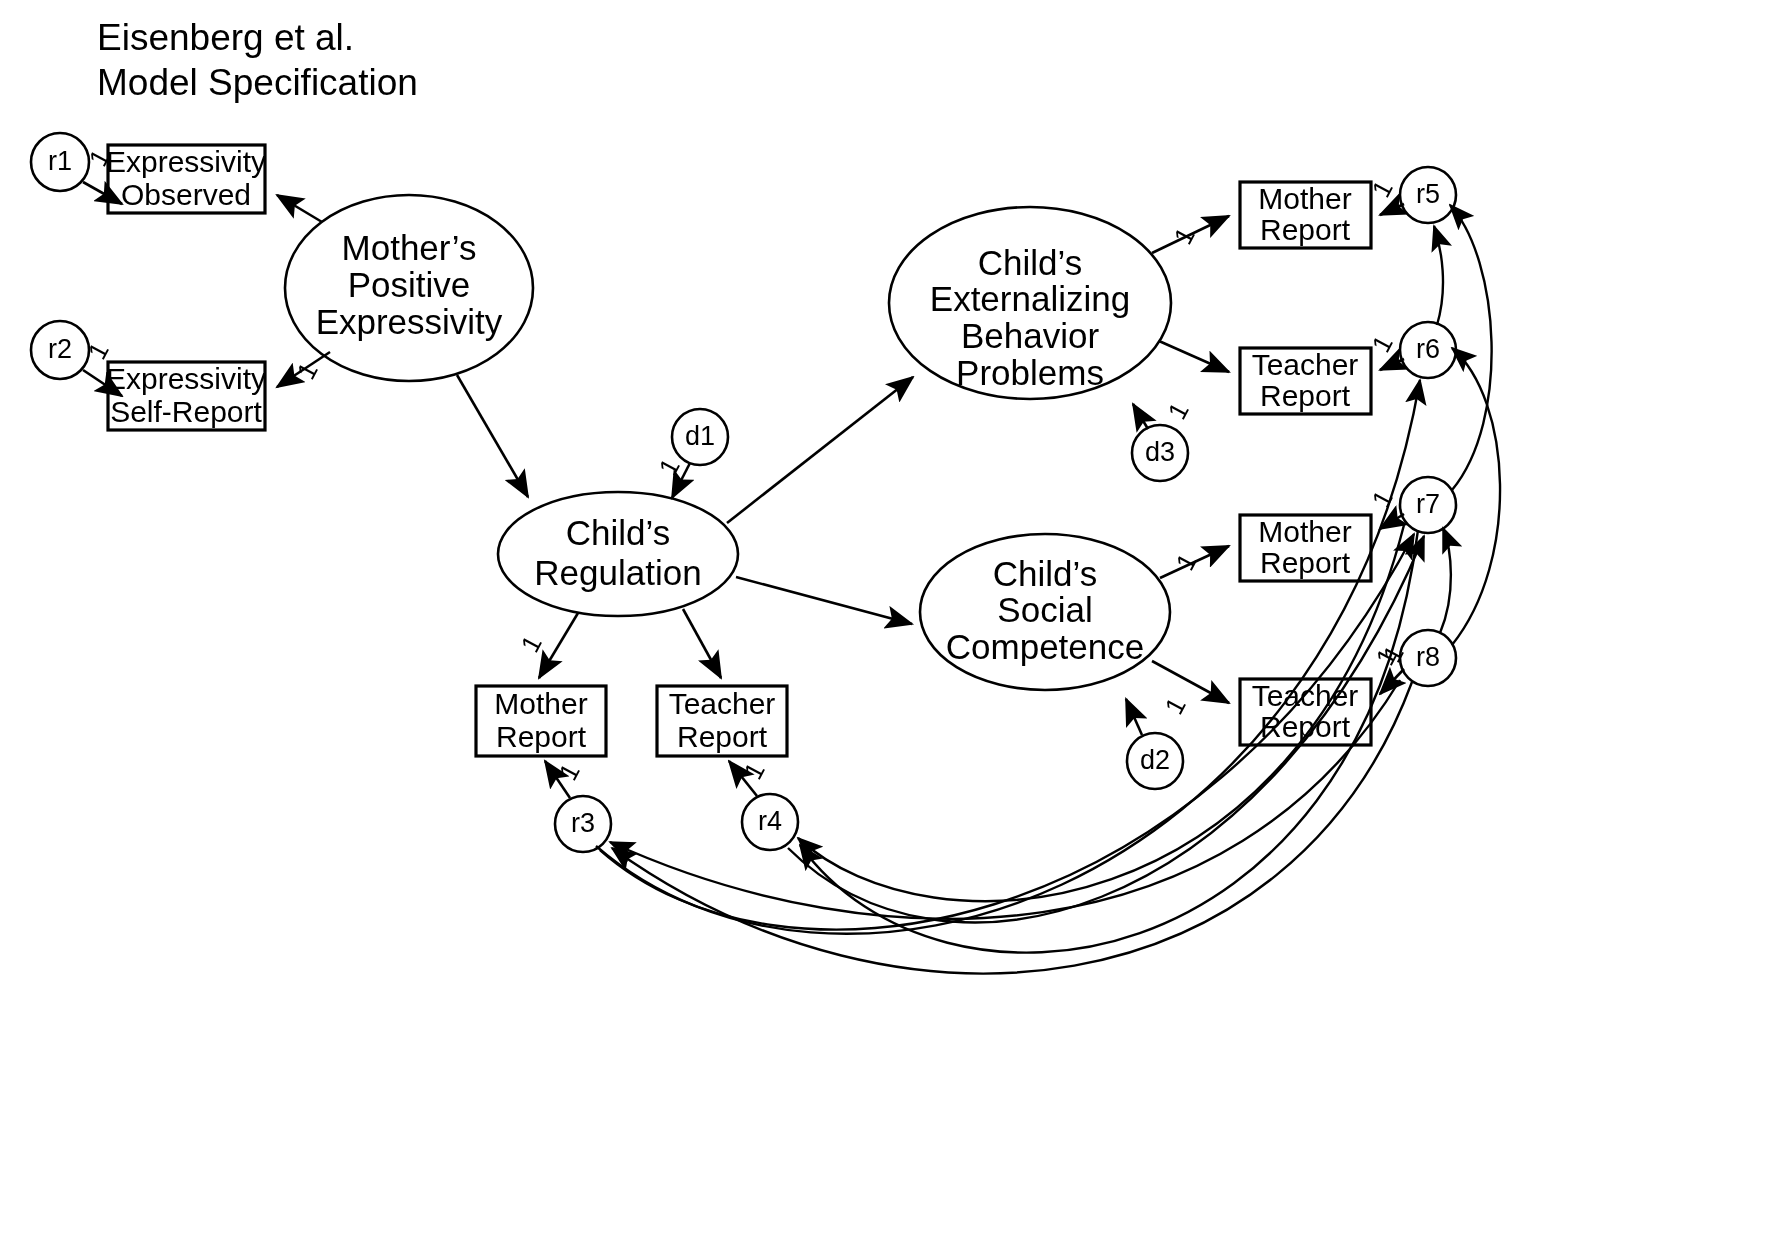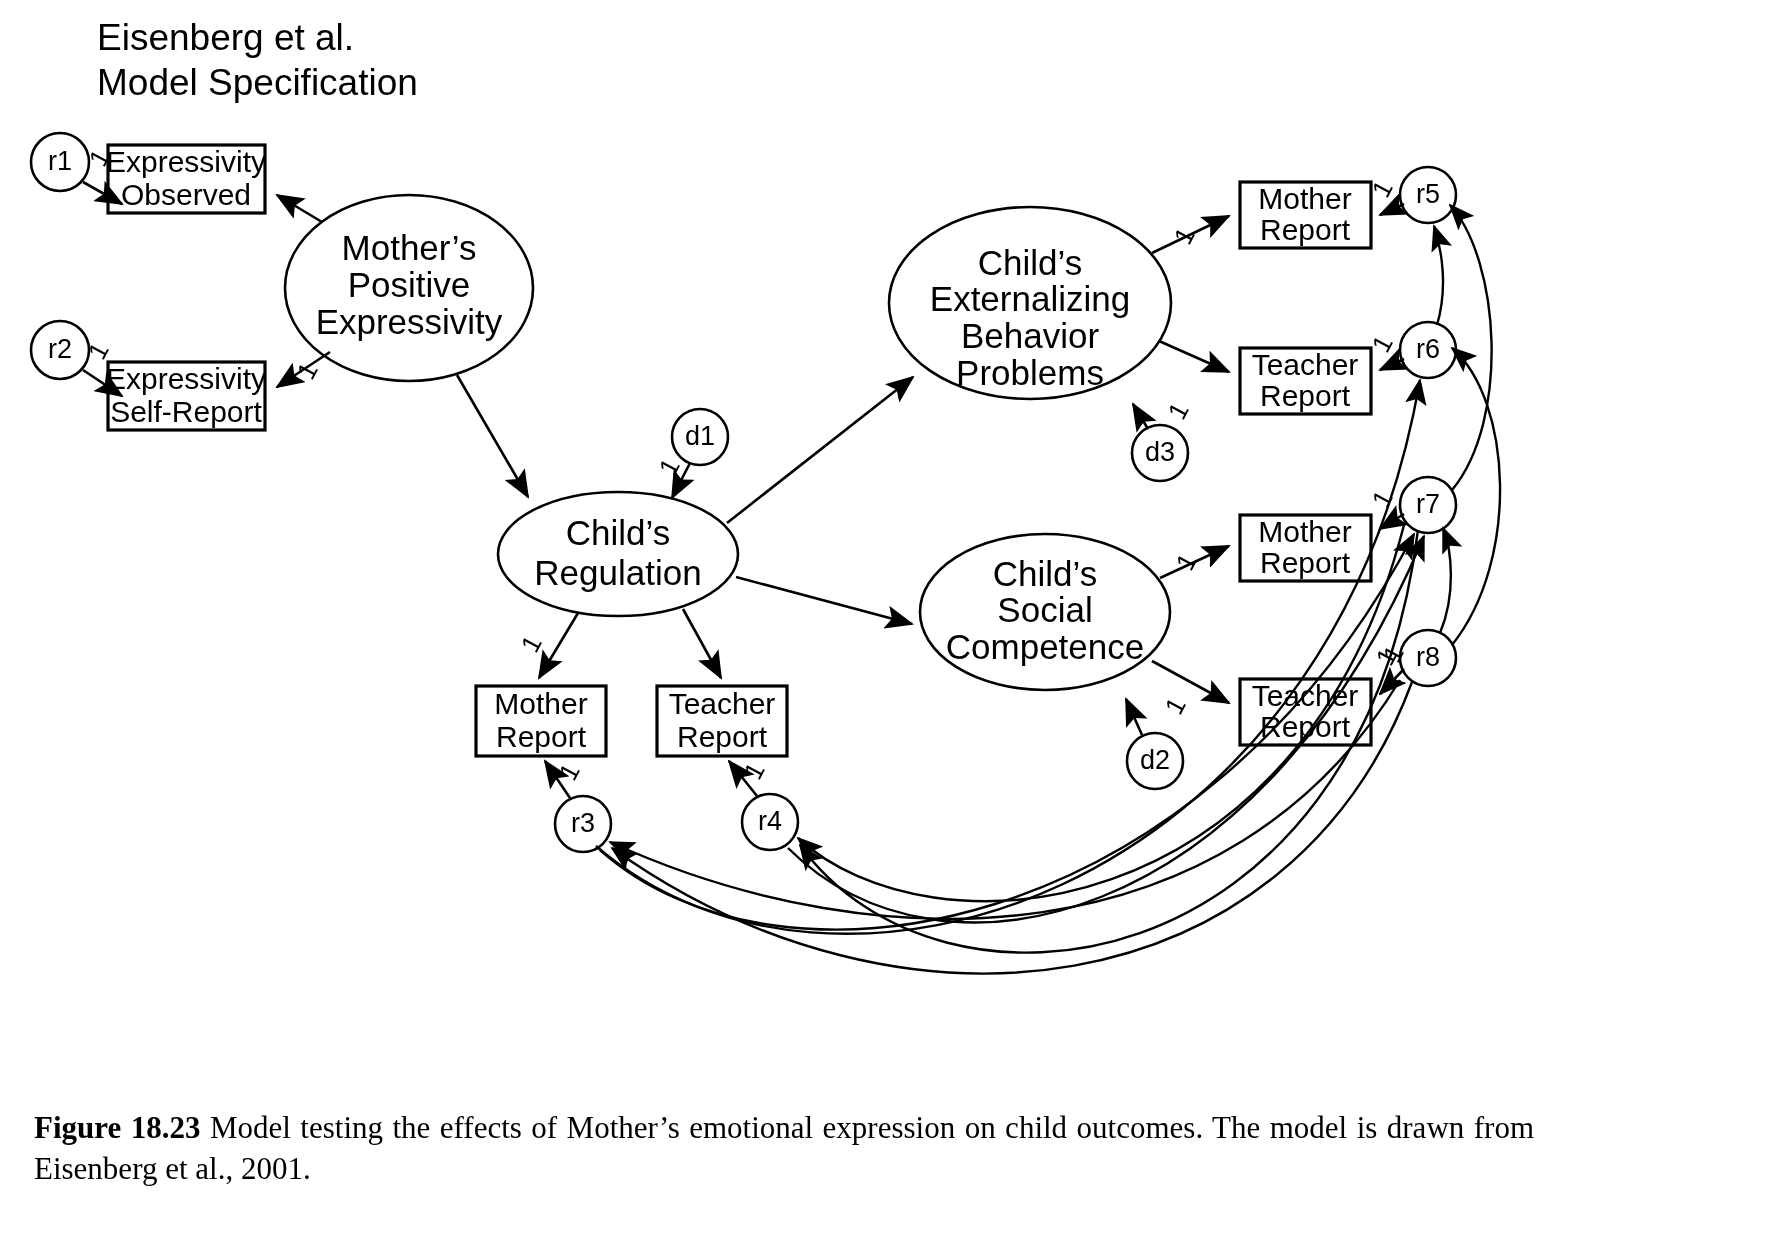--- a/index.html
+++ b/index.html
@@ -303,17 +303,14 @@
     <path class="edge-curve" d="M 1404,525 C 1300,930 930,960 798,838" marker-end="url(#arrowhead)"></path>
 
     <path class="edge-curve" d="M 600,850 C 780,1010 1200,940 1414,534" marker-end="url(#arrowhead)"></path>
     <path class="edge-curve" d="M 788,848 C 940,1000 1260,930 1424,536" marker-end="url(#arrowhead)"></path>
 
     <path class="edge-curve" d="M 596,846 C 830,1050 1330,900 1420,380" marker-end="url(#arrowhead)"></path>
 
     <text class="edge-weight" x="1395" y="655" transform="rotate(-62 1395 655)">1</text>
   </svg>
 
-  <div id="caption">
-    <span class="fig-num">Figure 18.23</span><span> Model testing the effects of Mother’s emotional expression on child outcomes. The model is drawn from Eisenberg et al., 2001.</span>
-  </div>
 
 </div>
 
 </body></html>

